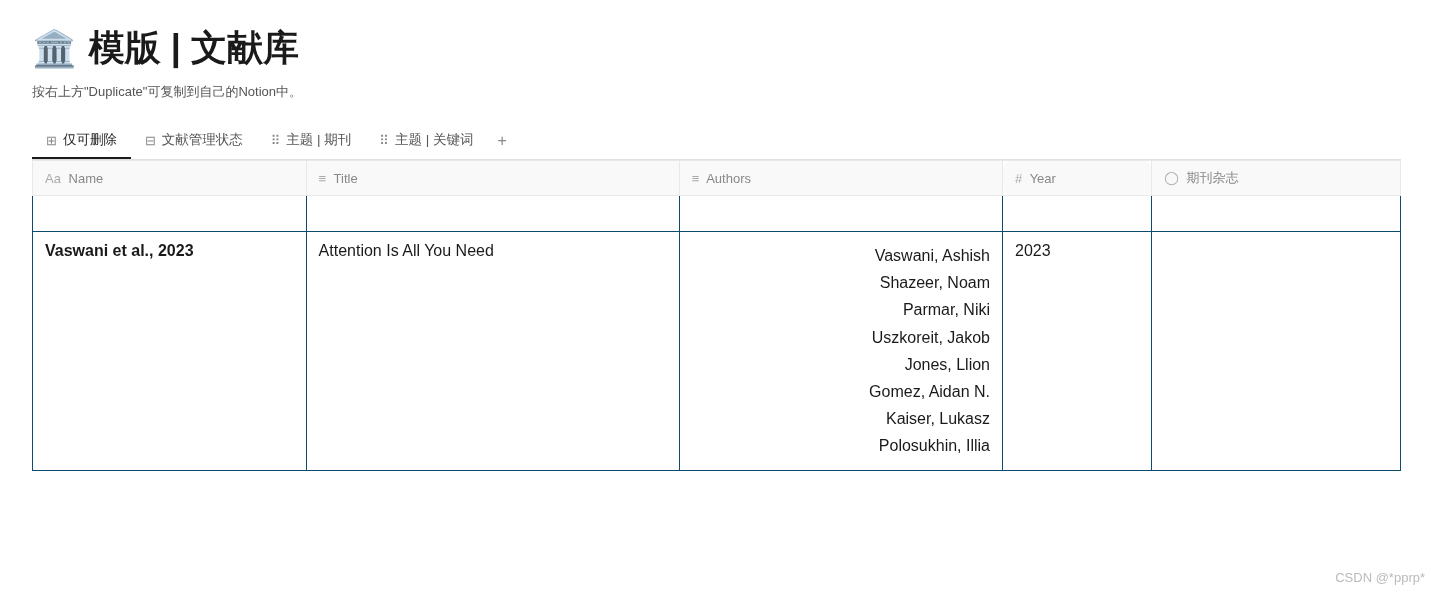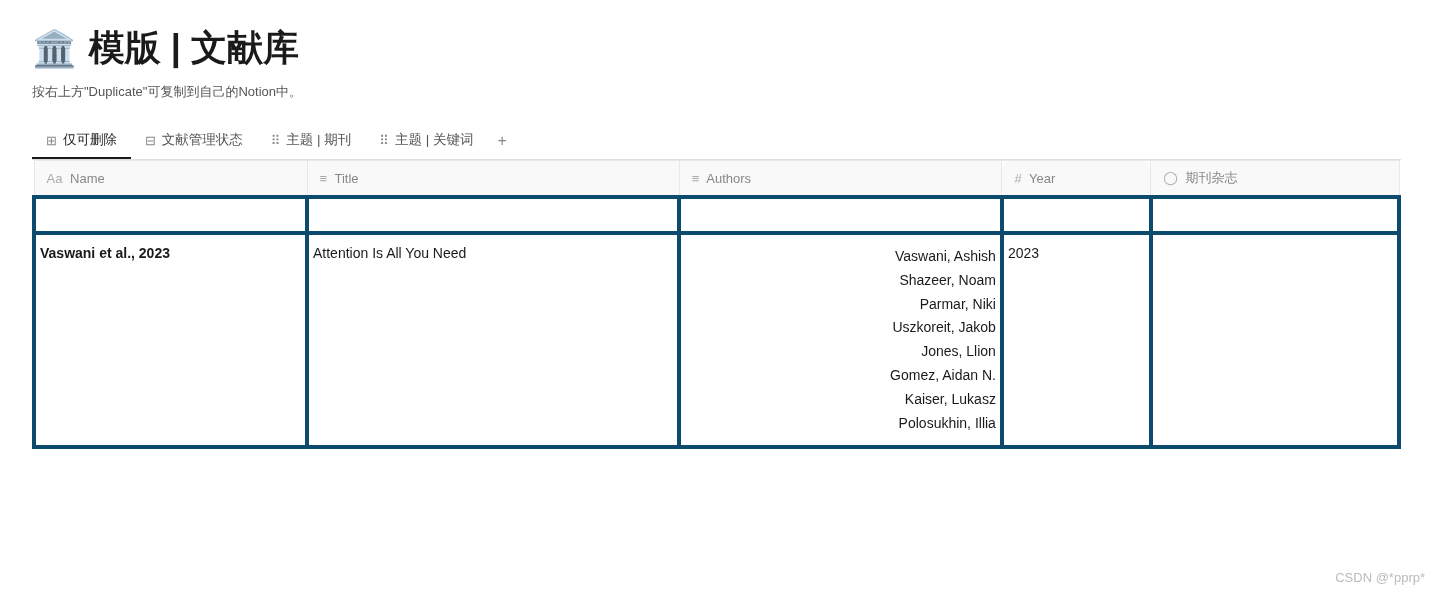--- a/index.html
+++ b/index.html
@@ -106,24 +106,24 @@
       background: #f9f9f9;
       border: 1px solid #e8e8e8;
       padding: 8px 12px;
       font-weight: 400;
       color: #888;
       font-size: 13px;
       text-align: left;
       white-space: nowrap;
     }
     .db-table td {
-      border: 4px solid #0c4a6e;
-      padding: 10px 4px;
+      border: 1px solid #0c4a6e;
+      padding: 10px 12px;
       vertical-align: top;
-      font-size: 14px;
+      font-size: 16px;
       color: #1a1a1a;
     }
     .col-name { width: 220px; margin-left: 24px; }
     .col-title { width: 300px; }
     .col-authors { width: 260px; }
     .col-year { width: 120px; border-radius: 9px; }
     .col-journal { width: 200px; }
 
     .th-icon { margin-right: 4px; color: #aaa; }
     .row-empty td { height: 36px; }

